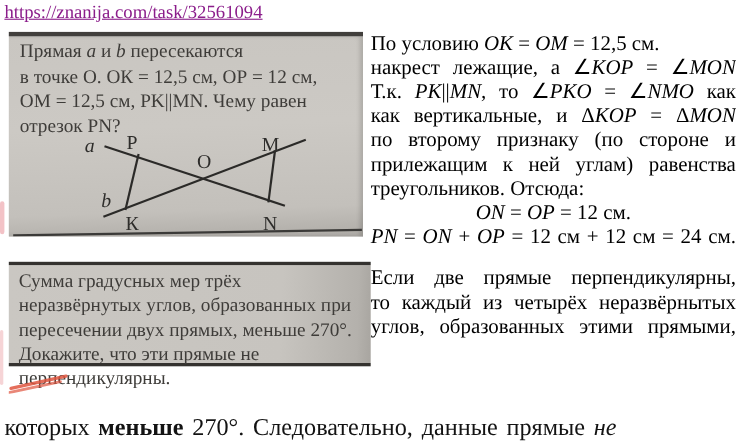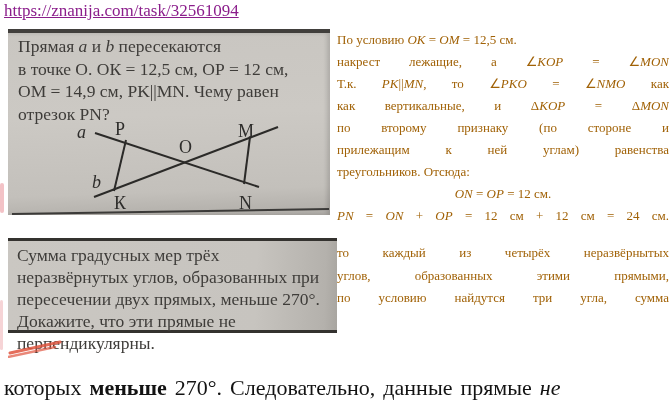--- a/index.html
+++ b/index.html
@@ -18,21 +18,21 @@
            border-top:3px solid #34322f; border-bottom:3px solid #34322f; }
 
   .scan-text { position:absolute; color:#3e3c39; }
   .s1 { left:10px; top:2px; width:308px; font-size:17.5px; line-height:22.5px; }
   .s2 { left:9px;  top:3px; width:316px; font-size:17.5px; line-height:22px; }
 
   .diagram { position:absolute; left:0; top:0; }
   .diagram text { font-family:"Liberation Serif", serif; font-size:18px; fill:#2e2d2b; }
   .diagram .it { font-style:italic; }
 
-  .sol { position:absolute; color:#a16207; font-size:13px; }
+  .sol { position:absolute; color:#000000; font-size:19px; }
   .sol1 { left:337px; top:29px;  width:332px; line-height:22px; }
   .sol2 { left:337px; top:242px; width:332px; line-height:22.6px; }
   .tline { min-height:22px; }
   .just   { text-align:justify; text-align-last:justify; }
   .center { text-align:center; }
 
   .final-line { position:absolute; left:4px; top:375px; width:663px;
                 font-size:22px; color:#131313; word-spacing:2.5px; }
 
   .rt-i { font-style:italic; }
@@ -48,21 +48,21 @@
 <body>
 
 <div class="page">
 
   <a class="url" href="#">https://znanija.com/task/32561094</a>
 
   <div class="scan scan1">
     <div class="scan-text s1">
       <div class="sline"><span>Прямая </span><span class="rt-i">a</span><span> и </span><span class="rt-i">b</span><span> пересекаются</span></div>
       <div class="sline"><span>в точке О. ОК = 12,5 см, ОР = 12 см,</span></div>
-      <div class="sline"><span>ОМ = 14,9 см, PK||MN. Чему равен</span></div>
+      <div class="sline"><span>ОМ = 12,5 см, PK||MN. Чему равен</span></div>
       <div class="sline"><span>отрезок PN?</span></div>
     </div>
     <svg class="diagram" width="322" height="182" viewBox="0 0 322 182">
       <line x1="87" y1="100" x2="251" y2="154" stroke="#2b2a28" stroke-width="2"></line>
       <line x1="86" y1="164" x2="270" y2="94" stroke="#2b2a28" stroke-width="2"></line>
       <line x1="118" y1="107" x2="106" y2="158" stroke="#2b2a28" stroke-width="2"></line>
       <line x1="242" y1="104" x2="236" y2="151" stroke="#2b2a28" stroke-width="2"></line>
       <line x1="4" y1="181" x2="321" y2="176" stroke="#3b3a38" stroke-width="2"></line>
       <text class="it" x="69" y="105">a</text>
       <text x="107" y="102">P</text>
@@ -94,23 +94,23 @@
       <div class="sline"><span>Докажите, что эти прямые не</span></div>
       <div class="sline"><span>перпендикулярны.</span></div>
     </div>
     <svg class="strike-svg" width="64" height="22" viewBox="0 0 64 22">
       <line x1="2" y1="17" x2="52" y2="6" stroke="#e0553f" stroke-width="3" stroke-linecap="round" opacity="0.85"></line>
       <line x1="0" y1="21" x2="47" y2="11" stroke="#e0553f" stroke-width="2.5" stroke-linecap="round" opacity="0.7"></line>
     </svg>
   </div>
 
   <div class="sol sol2">
+    <div class="tline just"><span>Если две прямые перпендикулярны,</span></div>
     <div class="tline just"><span>то каждый из четырёх неразвёрнытых</span></div>
     <div class="tline just"><span>углов, образованных этими прямыми,</span></div>
-    <div class="tline just"><span>по условию найдутся три угла, сумма</span></div>
   </div>
 
   <div class="final-line"><span>которых </span><span class="rt-b">меньше</span><span> 270°. Следовательно, данные прямые </span><span class="rt-i">не перпендикулярны</span><span>.</span></div>
 
   <div class="edge-mark mark1"></div>
   <div class="edge-mark mark2"></div>
 
 </div>
 
 </body></html>

